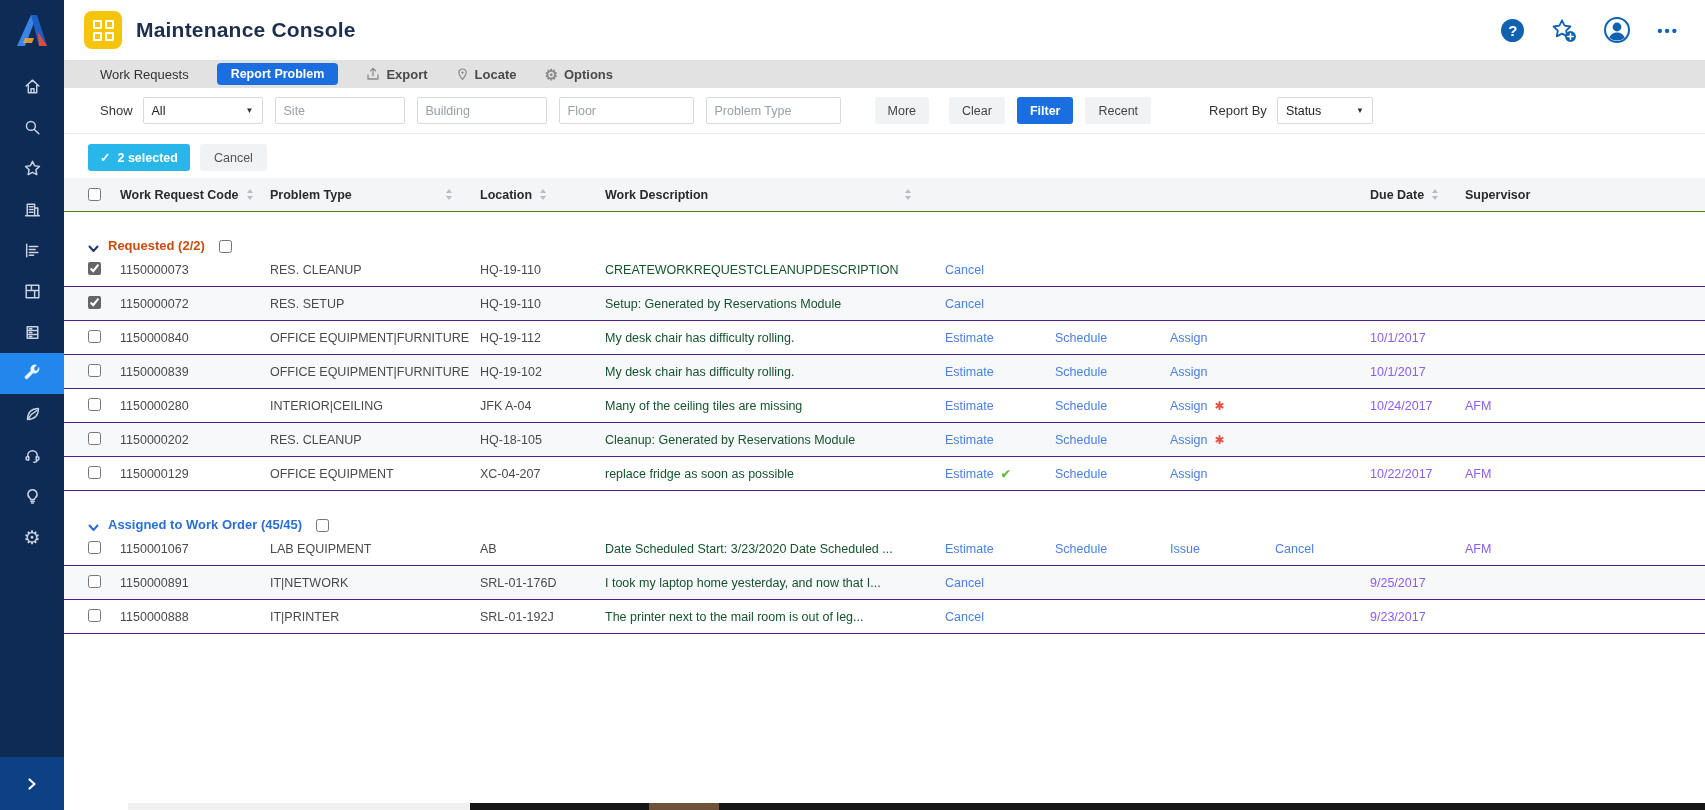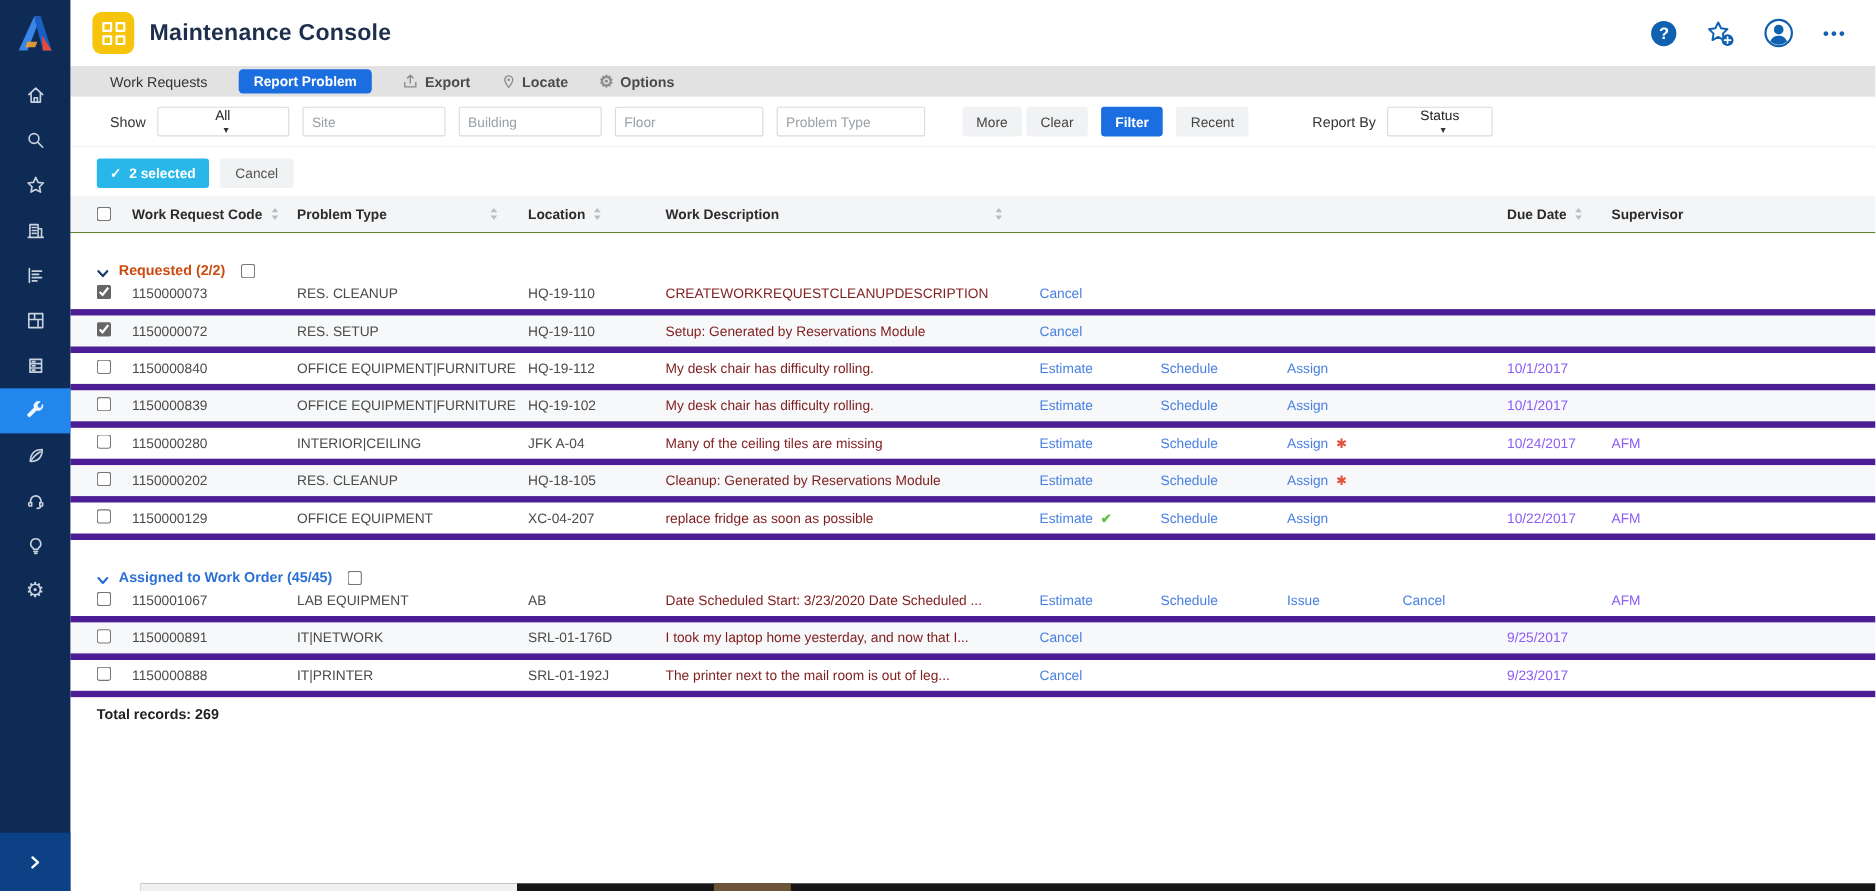--- a/index.html
+++ b/index.html
@@ -36,21 +36,21 @@
   .toolbar-title { font-size:13px; font-weight:normal; color:#333; }
   .btn-report { background:var(--accent); color:#fff; font-size:12.5px; font-weight:bold; border:none;
     padding:4px 14px; border-radius:4px; cursor:pointer; font-family:inherit; }
   .tool-link { display:flex; align-items:center; gap:6px; color:#4a4a4a; font-size:13px; font-weight:600; cursor:pointer; }
   .tool-link .gear-glyph { font-size:15px; color:#8b8b8b; line-height:1; }
 
   
   .filter-bar { height:46px; display:flex; align-items:center; padding-left:36px; border-bottom:1px solid #ededed; background:#fff; }
   .filter-label { font-size:13px; color:#333; margin-right:10px; }
   .select { height:27px; border:1px solid #d8dade; border-radius:2px; background:#fff; display:flex;
-    align-items:center; justify-content:space-between; padding:0 8px; font-size:12.5px; color:#222; cursor:pointer;flex-direction:column; }
+    align-items:center; justify-content:space-between; padding:0 8px; font-size:12.5px; color:#222; cursor:pointer; }
   .select .caret { font-size:8px; color:#333; margin-left:6px; }
   .filter-input { height:27px; width:130px; border:1px solid #d8dade; border-radius:2px; padding:0 8px;
     font-size:12.5px; color:#333; margin-left:12px; font-family:inherit; }
   .filter-input::placeholder { color:#9aa0a6; }
   .btn-gray { background:#f1f2f3; border:none; color:#444; font-size:12.5px; height:27px; padding:0 13px;
     border-radius:3px; cursor:pointer; font-family:inherit; }
   .btn-blue { background:var(--accent); border:none; color:#fff; font-size:12.5px; font-weight:bold; height:27px;
     padding:4px 13px; border-radius:3px; cursor:pointer; font-family:inherit; }
 
   
@@ -70,23 +70,23 @@
   .sort { display:inline-flex; flex-direction:column; margin-left:8px; cursor:pointer; }
   .sort .tri { width:0; height:0; border-left:3.6px solid transparent; border-right:3.6px solid transparent; }
   .sort .up { border-bottom:4px solid #b7bcc6; margin-bottom:2.5px; }
   .sort .down { border-top:4px solid #b7bcc6; }
 
   .group-row { height:41px; display:flex; align-items:flex-end; padding-left:24px; gap:9px; background:#fff; cursor:pointer; }
   .group-label { font-size:13px; font-weight:bold; }
   .group-row input { margin-left:5px; }
 
   .row { display:grid; grid-template-columns:var(--cols); height:34px; align-items:center;
-    font-size:12.5px; color:#4a4a4a; border-bottom:6px solid #4c1d95; background:#fff; }
+    font-size:12.5px; color:#4a4a4a; border-bottom:1px solid #4c1d95; background:#fff; }
   .row.alt { background:#f7f8f9; }
-  .c-desc { overflow:hidden; white-space:nowrap; padding-right:14px; color:#7f1d1d; }
+  .c-desc { overflow:hidden; white-space:nowrap; padding-right:14px; color:#14532d; }
   .c-type, .c-loc, .c-code { overflow:hidden; white-space:nowrap; padding-right:10px; }
   .act { color:var(--link); cursor:pointer; }
   .badge-flag { color:#e3503e; font-size:12px; margin-left:7px; }
   .badge-check { color:#63bd3f; font-size:12px; margin-left:7px; font-weight:bold; }
   .c-due, .c-sup { color:#8b5cf6; }
 
   .total-row { font-size:13px; font-weight:bold; color:#222; padding:8px 0 0 24px; background:#fff; }
 
   
   .taskbar { position:absolute; bottom:0; left:64px; right:0; height:7px; background:#161616; }
@@ -231,21 +231,21 @@
     <span class="filter-label">Show</span>
     <div class="select" style="width:120px;">
       <span>All</span>
       <span class="caret">▼</span>
     </div>
     <input class="filter-input" placeholder="Site" style="">
     <input class="filter-input" placeholder="Building" style="">
     <input class="filter-input" style="width: 135px;" placeholder="Floor">
     <input class="filter-input" style="width: 135px;" placeholder="Problem Type">
     <button class="btn-gray" style="margin-left:34px">More</button>
-    <button class="btn-gray" style="margin-left:4px">Clear</button>
+    <button class="btn-gray" style="margin-left:20px">Clear</button>
     <button class="btn-blue" style="margin-left:12px">Filter</button>
     <button class="btn-gray" style="margin-left:12px">Recent</button>
     <span class="filter-label" style="margin-left:58px">Report By</span>
     <div class="select" style="width:96px;">
       <span>Status</span>
       <span class="caret">▼</span>
     </div>
   </div>
 
   <div class="selection-bar">
@@ -442,19 +442,18 @@
         <div class="c-loc">SRL-01-192J</div>
         <div class="c-desc">The printer next to the mail room is out of leg...</div>
         <div><span class="act">Cancel</span></div>
         <div></div>
         <div></div>
         <div></div>
         <div class="c-due">9/23/2017</div>
         <div class="c-sup"></div>
       </div>
     </div>
-  <div class="total-row">Total records: 269</div>
 
   <div class="taskbar">
     <div class="seg-gray"></div>
     <div class="seg-brown"></div>
   </div>
 </div>
 
 </body></html>

